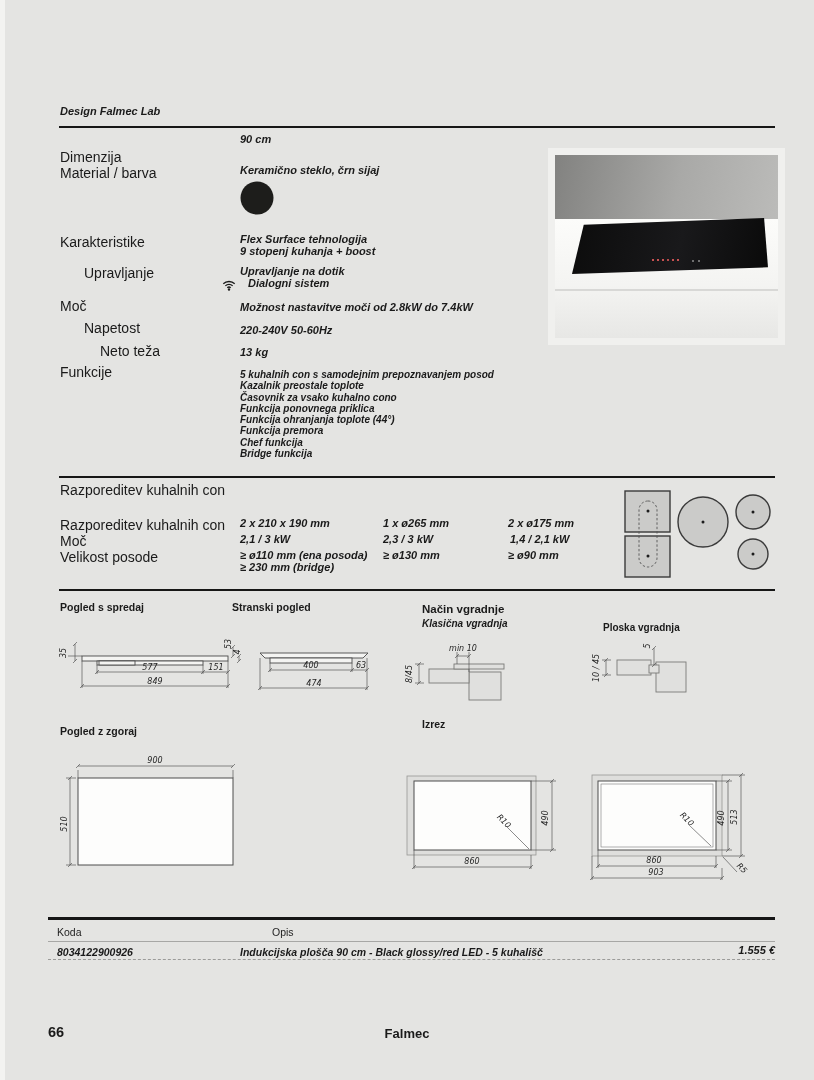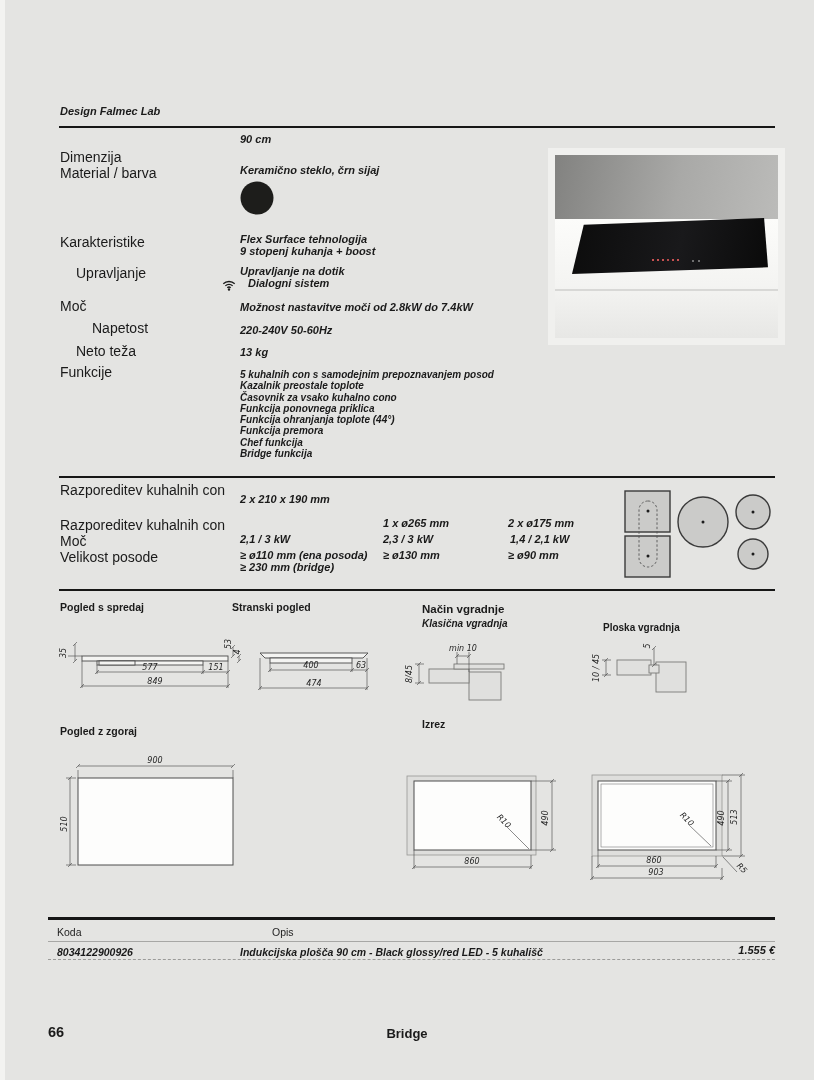--- a/index.html
+++ b/index.html
@@ -62,37 +62,37 @@
   <svg class="abs" style="left:240px;top:181px;" width="34" height="34">
     <circle cx="17" cy="17" r="16.5" fill="#1d1d1b"></circle>
   </svg>
 
   <div class="lbl" style="left:60px;top:234px;">Karakteristike</div>
   <div class="val" style="left:240px;top:234px;">
     <div>Flex Surface tehnologija</div>
     <div>9 stopenj kuhanja + boost</div>
   </div>
 
-  <div class="lbl" style="left:60px;top:265px;padding-left:16px;">Upravljanje</div>
+  <div class="lbl" style="left:68px;top:265px;padding-left:16px;">Upravljanje</div>
   <div class="val" style="left:240px;top:266px;">Upravljanje na dotik</div>
   <svg class="abs" style="left:222px;top:279px;" width="14" height="12" viewBox="0 0 13 11">
     <path d="M1.2,4.4 A7.6,7.6 0 0 1 11.8,4.4" fill="none" stroke="#1a1a1a" stroke-width="1.2"></path>
     <path d="M3.1,6.3 A4.9,4.9 0 0 1 9.9,6.3" fill="none" stroke="#1a1a1a" stroke-width="1.2"></path>
     <path d="M4.9,8.1 A2.3,2.3 0 0 1 8.1,8.1" fill="none" stroke="#1a1a1a" stroke-width="1.2"></path>
     <circle cx="6.5" cy="9.7" r="1.1" fill="#1a1a1a"></circle>
   </svg>
   <div class="val" style="left:248px;top:278px;">Dialogni sistem</div>
 
   <div class="lbl" style="left:60px;top:298px;">Moč</div>
   <div class="val" style="left:240px;top:302px;">Možnost nastavitve moči od 2.8kW do 7.4kW</div>
 
-  <div class="lbl" style="left:72px;top:320px;padding-left:20px;">Napetost</div>
+  <div class="lbl" style="left:64px;top:320px;padding-left:20px;">Napetost</div>
   <div class="val" style="left:240px;top:325px;">220-240V 50-60Hz</div>
 
-  <div class="lbl" style="left:46px;top:343px;padding-left:30px;">Neto teža</div>
+  <div class="lbl" style="left:70px;top:343px;padding-left:30px;">Neto teža</div>
   <div class="val" style="left:240px;top:347px;">13 kg</div>
 
   <div class="lbl" style="left:60px;top:364px;">Funkcije</div>
   <div class="val funk" style="left:240px;top:369px;font-size:10px;">
     <div>5 kuhalnih con s samodejnim prepoznavanjem posod</div>
     <div>Kazalnik preostale toplote</div>
     <div>Časovnik za vsako kuhalno cono</div>
     <div>Funkcija ponovnega priklica</div>
     <div>Funkcija ohranjanja toplote (44°)</div>
     <div>Funkcija premora</div>
@@ -109,21 +109,21 @@
     </div>
   </div>
 
   <div class="rule" style="left:59px;top:476px;width:716px;height:2px;"></div>
   <div class="lbl" style="left:60px;top:482px;">Razporeditev kuhalnih con</div>
 
   <div class="lbl" style="left:60px;top:517px;">Razporeditev kuhalnih con</div>
   <div class="lbl" style="left:60px;top:533px;">Moč</div>
   <div class="lbl" style="left:60px;top:549px;">Velikost posode</div>
 
-  <div class="val" style="left:240px;top:494px;">2 x 210 x 190 mm</div>
+  <div class="val" style="left:240px;top:518px;">2 x 210 x 190 mm</div>
   <div class="val" style="left:240px;top:534px;">2,1 / 3 kW</div>
   <div class="val" style="left:240px;top:550px;">≥ ø110 mm (ena posoda)</div>
   <div class="val" style="left:240px;top:562px;">≥ 230 mm (bridge)</div>
 
   <div class="val" style="left:383px;top:518px;">1 x ø265 mm</div>
   <div class="val" style="left:383px;top:534px;">2,3 / 3 kW</div>
   <div class="val" style="left:383px;top:550px;">≥ ø130 mm</div>
 
   <div class="val" style="left:508px;top:518px;">2 x ø175 mm</div>
   <div class="val" style="left:510px;top:534px;">1,4 / 2,1 kW</div>
@@ -296,14 +296,14 @@
   <div class="rule" style="left:48px;top:917px;width:727px;height:2.5px;"></div>
   <div class="pt-h" style="left:57px;top:926px;">Koda</div>
   <div class="pt-h" style="left:240px;top:926px;margin-left:32px;">Opis</div>
   <div class="gray-line" style="left:48px;top:941px;width:727px;"></div>
   <div class="pt-v" style="left:57px;top:946px;">8034122900926</div>
   <div class="pt-v" style="left:240px;top:946px;">Indukcijska plošča 90 cm - Black glossy/red LED - 5 kuhališč</div>
   <div class="pt-v" style="right:39px;top:944px;font-size:11px;">1.555 €</div>
   <div class="dashed" style="left:48px;top:959px;width:727px;"></div>
 
   <div class="footer-num">66</div>
-  <div class="footer-brand">Bridge</div>
+  <div class="footer-brand">Falmec</div>
 </div>
 
 </body></html>

